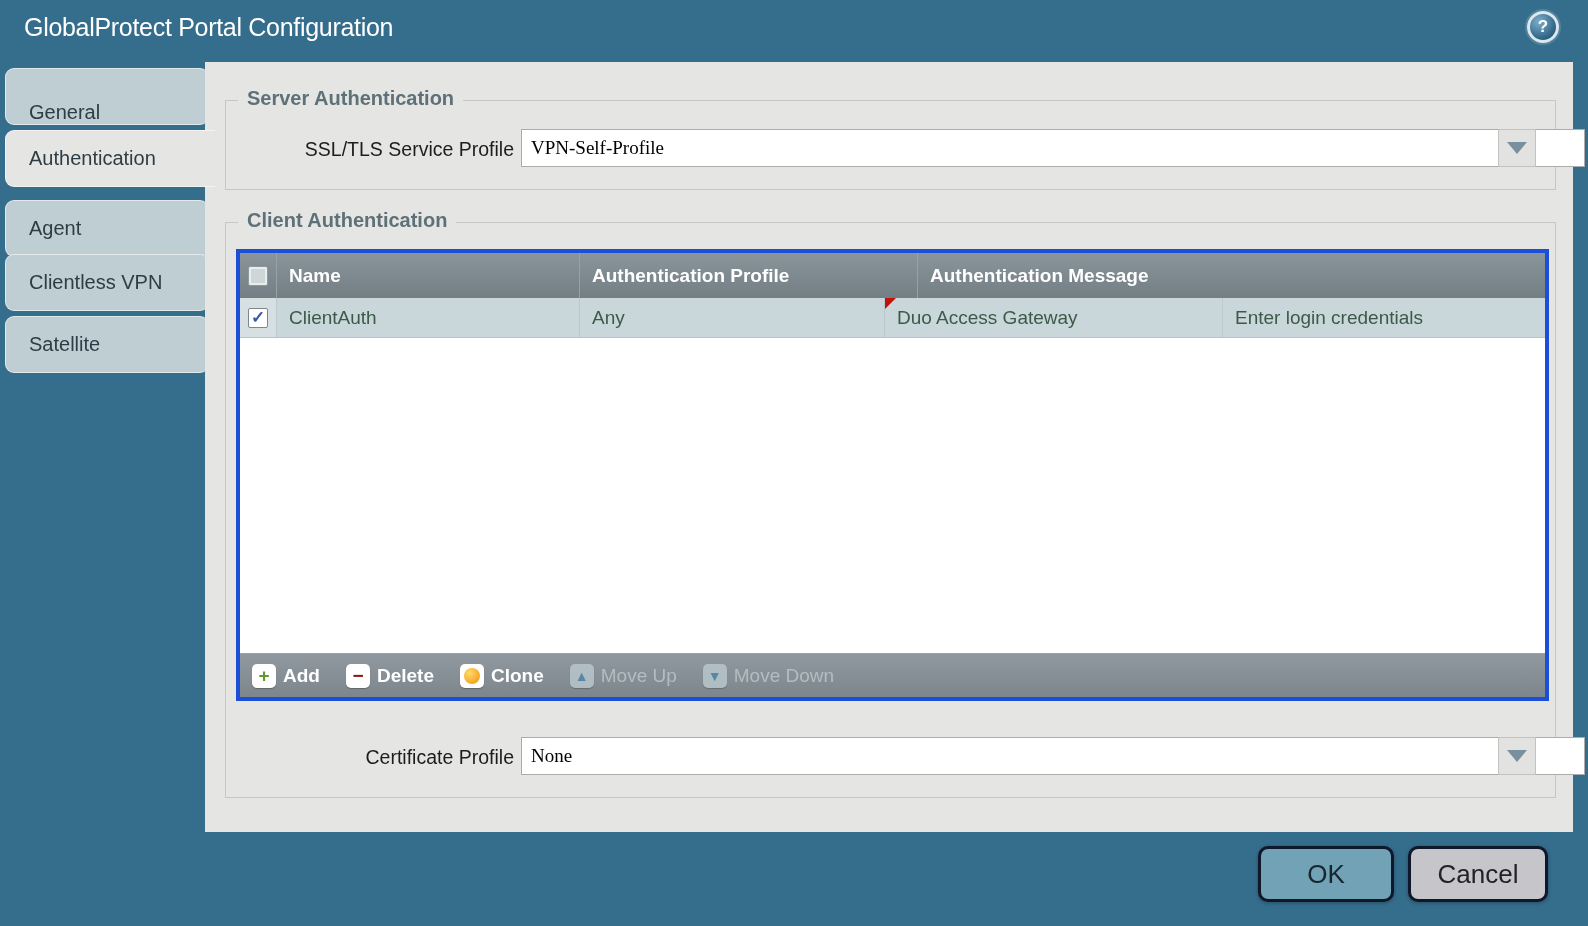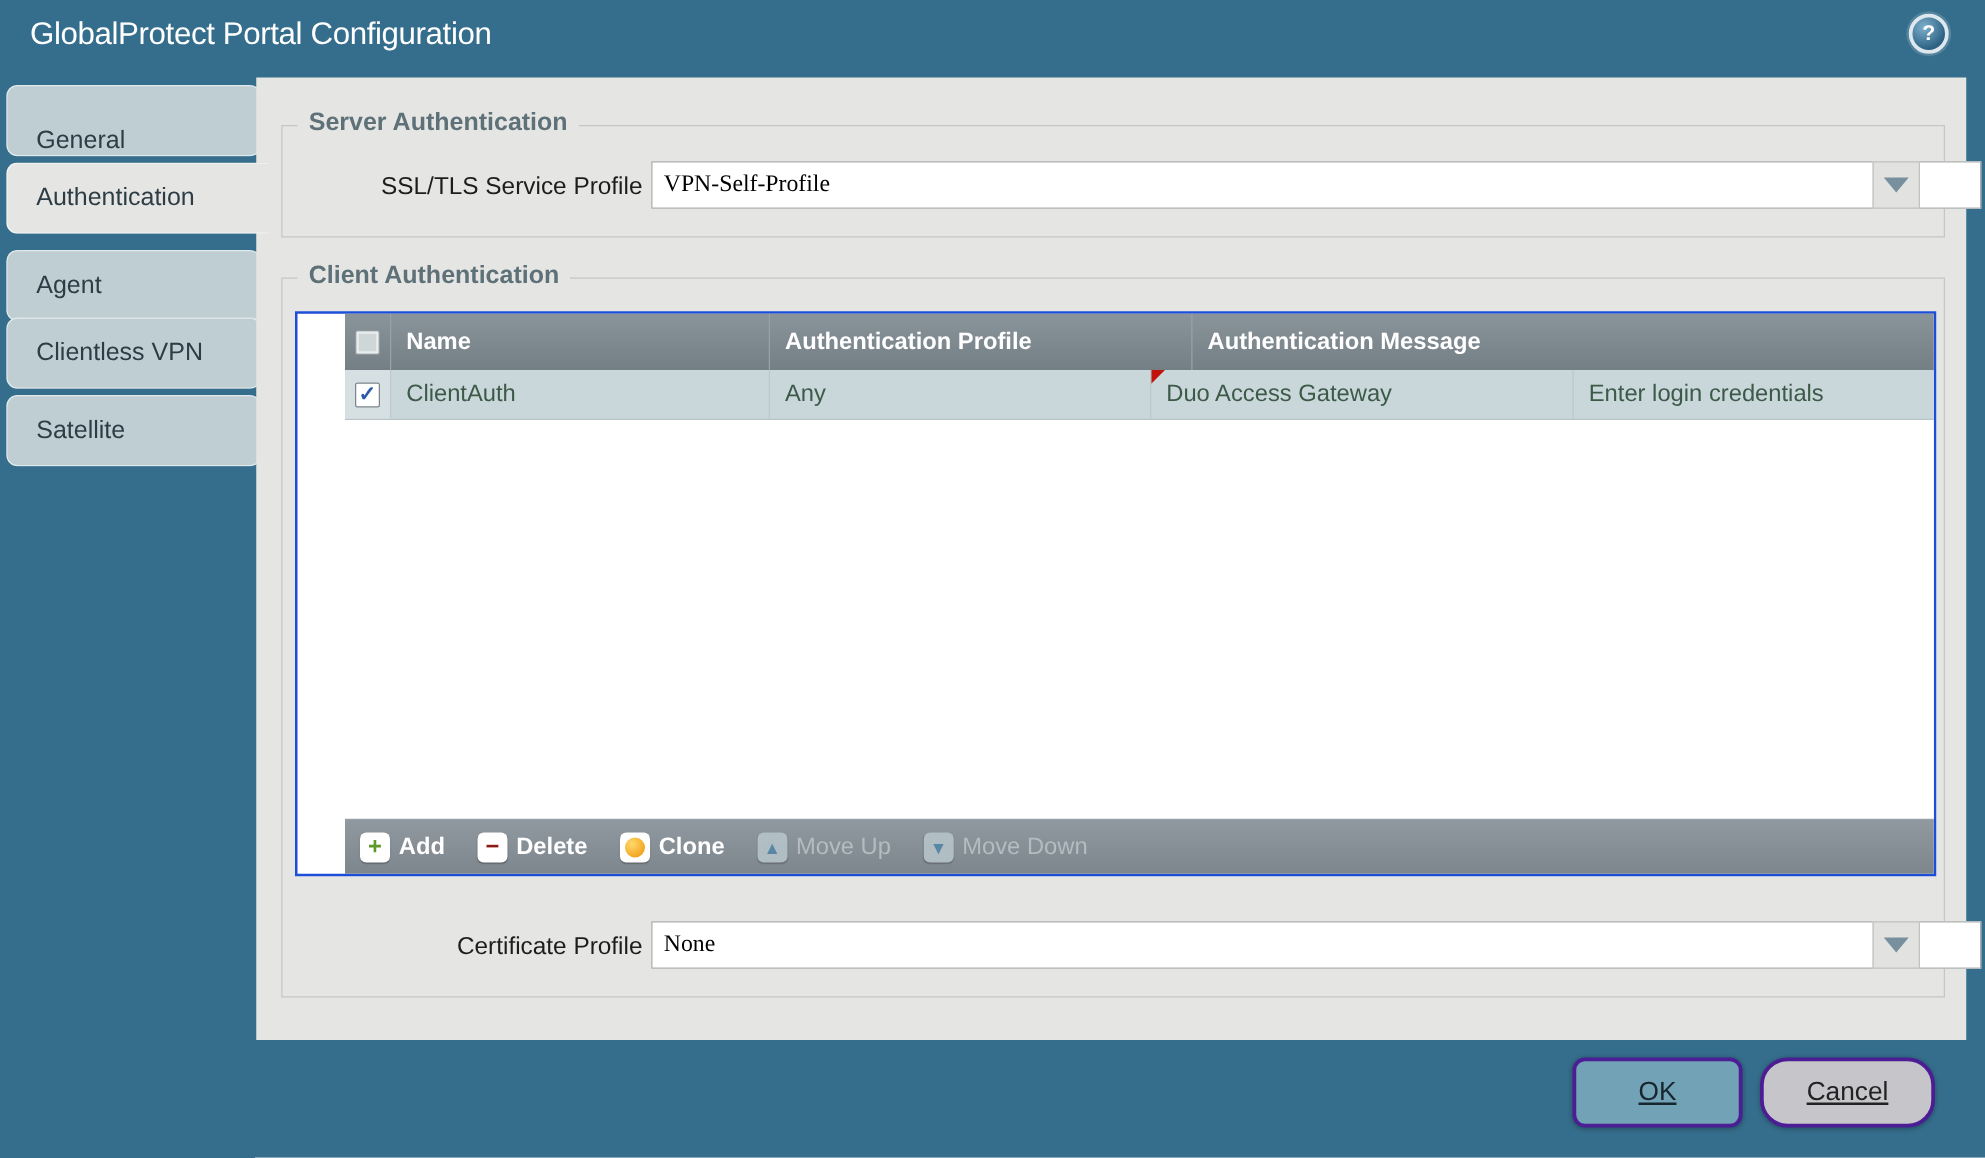--- a/index.html
+++ b/index.html
@@ -79,22 +79,22 @@
   }
   .dd-arrow {
     width:0; height:0;
     border-left:10px solid transparent; border-right:10px solid transparent;
     border-top:12px solid #78909E;
   }
 
   
   .grid {
     position:absolute; left:10px; top:26px; width:1313px; height:452px;
-    border:2px solid #1d4ed8; background:#ffffff;
-    display:flex; flex-direction:column;padding-left:38px;
+    border:4px solid #1d4ed8; background:#ffffff;
+    display:flex; flex-direction:column;
   }
   .g-head {
     display:flex; height:45px; flex:0 0 45px;
     background:linear-gradient(#8A949B, #747E85);
   }
   .g-hcell {
     display:flex; align-items:center; padding-left:12px;
     color:#ffffff; font-size:19px; font-weight:bold;
     border-right:1px solid #99A1A7; cursor:pointer; overflow:hidden;
   }
@@ -151,28 +151,27 @@
   .ico-clone::after {
     content:""; width:16px; height:16px; border-radius:50%;
     background:radial-gradient(circle at 35% 32%, #FFD96B, #F2A41F 75%);
   }
   .ico-move { background:#B8C6CC; color:#4F86A8; font-size:14px; }
   .tb-btn.disabled .tb-ico { opacity:0.85; }
 
   
   .footer-btn {
     position:absolute; top:846px; height:56px;
-    border:3px solid #4c1d95; border-radius:10px;
-    display:flex; align-items:center; justify-content:center;
-    font-size:21px; color:#17262E; cursor:pointer;
+    border:3px solid #0f172a; border-radius:10px;
+    display:flex; align-items:center; justify-content:center;
+    font-size:26px; color:#17262E; cursor:pointer;
     box-shadow:0 1px 4px rgba(0,0,0,0.3);
-    text-decoration:underline;
   }
   #ok-btn { left:1258px; width:136px; background:#71A2B5; }
-  #cancel-btn { left:1408px; width:140px; background:#C6C6CA; color:#222;border-radius:22px; }
+  #cancel-btn { left:1408px; width:140px; background:#C6C6CA; color:#222; }
 </style>
 </head>
 <body>
 
 <div class="window-title">GlobalProtect Portal Configuration</div>
 <div class="help-btn">
   <span>?</span>
 </div>
 
 <div class="tab" id="tab-0">

